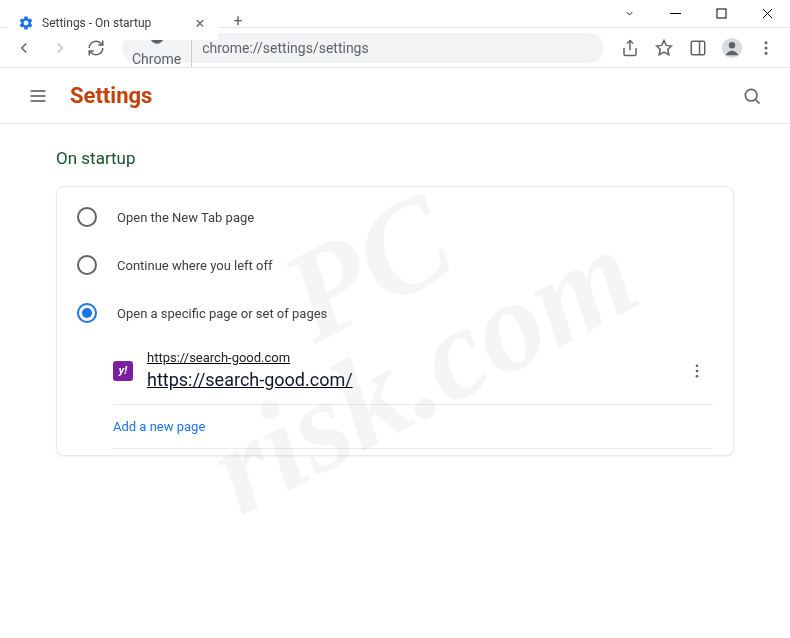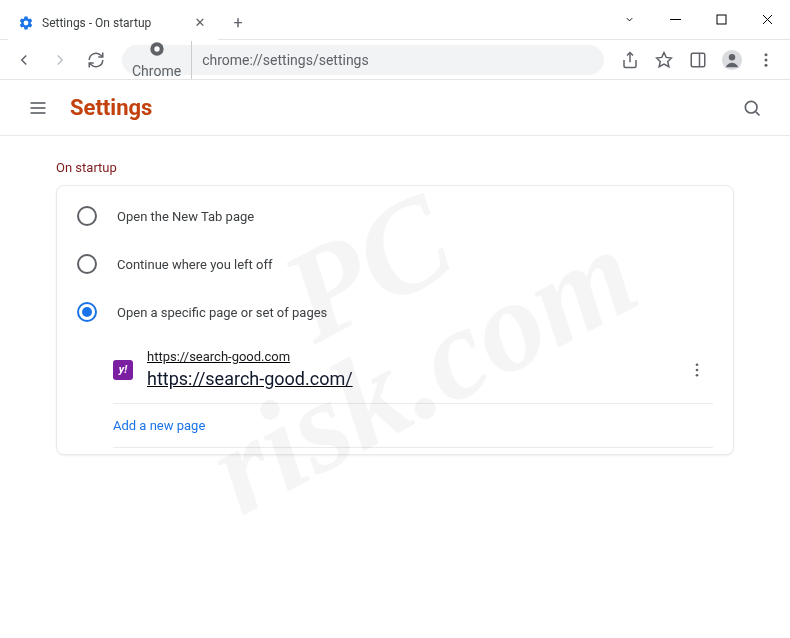--- a/index.html
+++ b/index.html
@@ -6,23 +6,23 @@
     body {
       font-family: 'Segoe UI', Roboto, Arial, sans-serif;
       background: #fff;
       width: 790px;
       height: 638px;
       overflow: hidden;
       position: relative;
     }
     
     .titlebar {
-      height: 40px;
-      display: flex;
-      align-items: center;
+      height: 28px;
+      display: flex;
+      align-items: flex-start;
       background: #fff;
       border-bottom: 1px solid #e5e5e5;
     }
     .tab {
       display: flex;
       align-items: center;
       height: 34px;
       padding: 0 10px;
       margin-left: 8px;
       margin-top: 6px;
@@ -151,23 +151,23 @@
       display: flex;
       align-items: center;
       justify-content: center;
       color: #5f6368;
     }
     
     .content {
       padding: 24px 56px;
     }
     .section-title {
-      font-size: 13px;
-      color: #7f1d1d;
-      margin-bottom: 10px;
+      font-size: 17px;
+      color: #14532d;
+      margin-bottom: 18px;
     }
     .card {
       border: 1px solid #e8eaed;
       border-radius: 8px;
       background: #fff;
       padding: 6px 0;
       box-shadow: 0 1px 2px rgba(60,64,67,.08);
     }
     .radio-row {
       display: flex;

